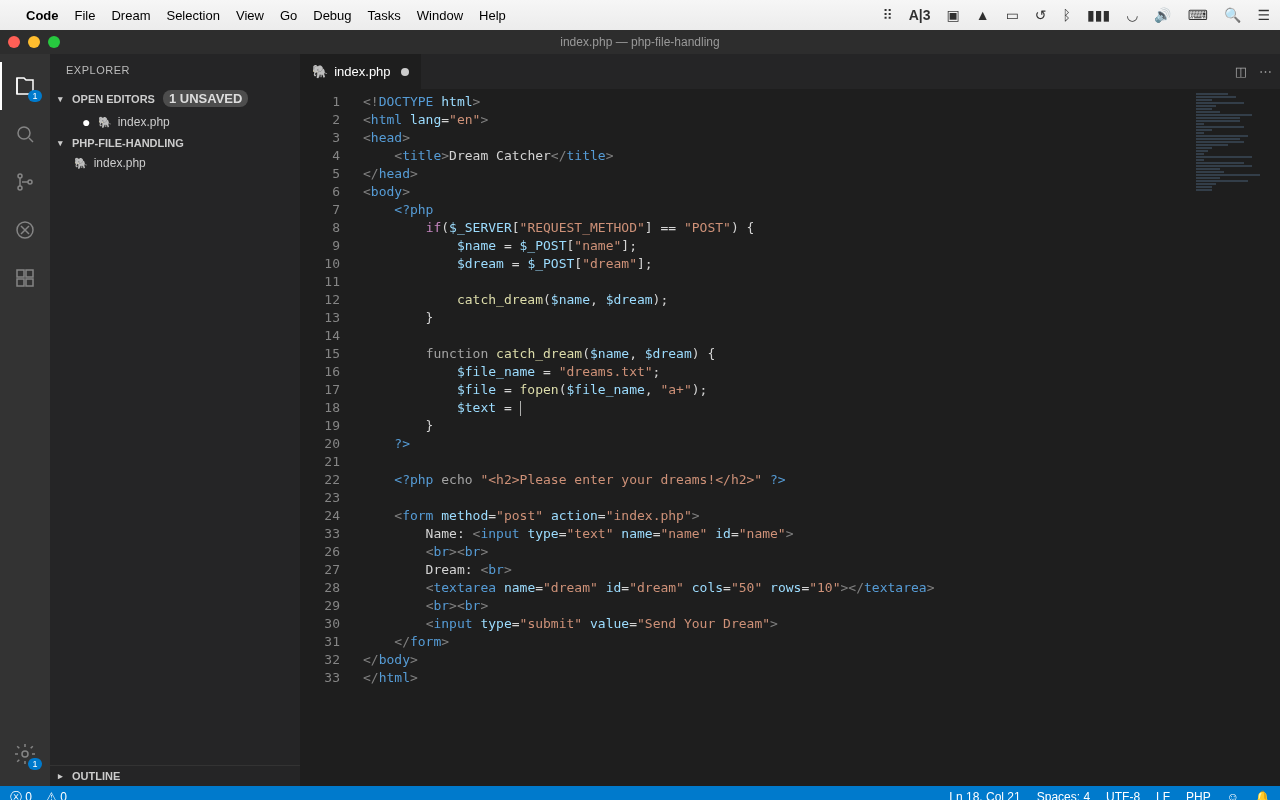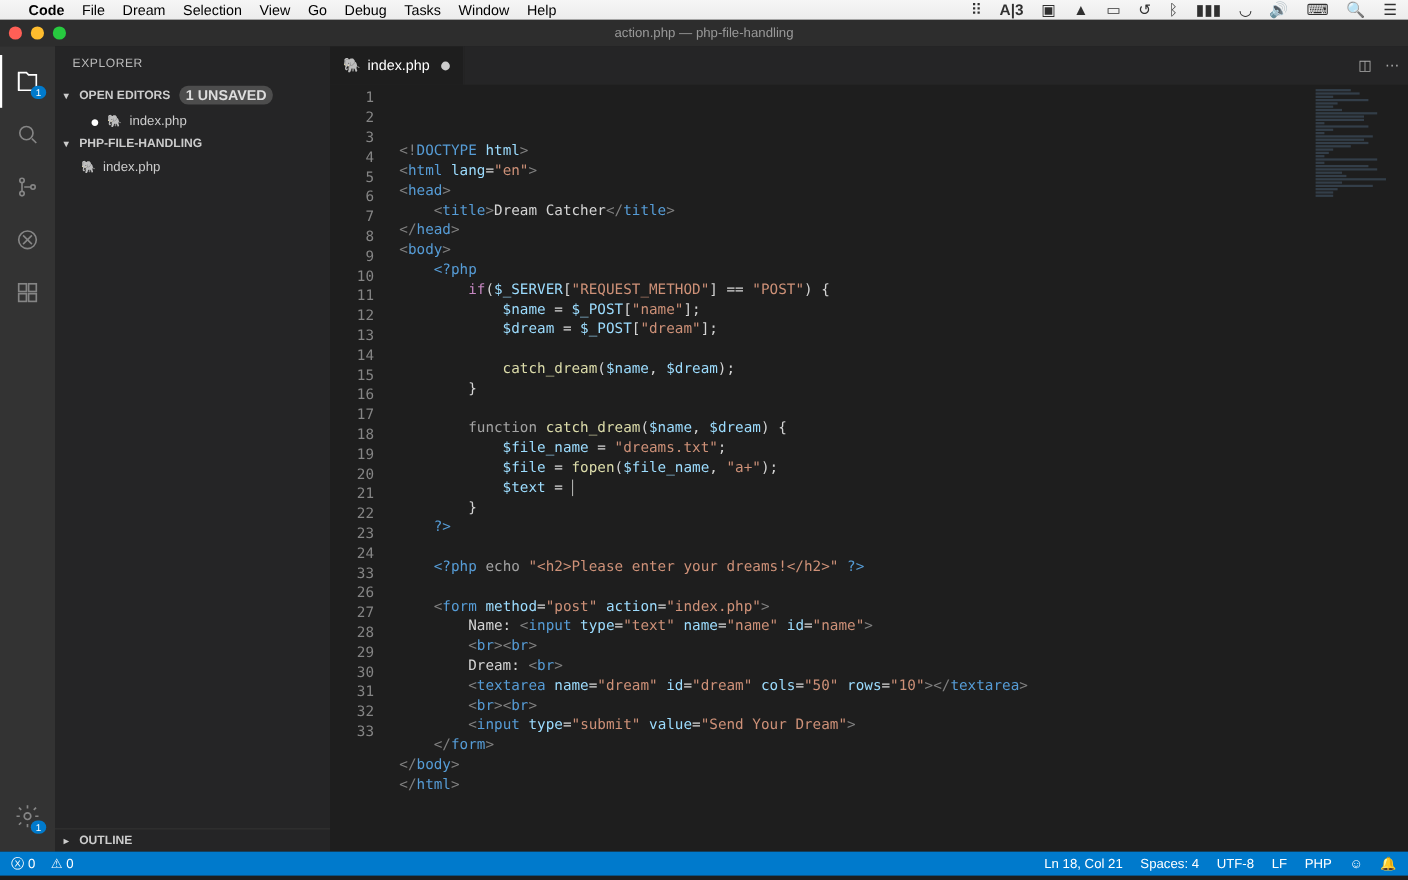--- a/index.html
+++ b/index.html
@@ -8,21 +8,21 @@
   background: #1e1e1e;
   color: #ccc;
   width: 1280px;
   height: 800px;
   overflow: hidden;
   font-size: 13px;
 }
 
 
 .mac-menubar {
-  height: 18px;
+  height: 30px;
   background: linear-gradient(#f6f6f6, #ececec);
   display: flex;
   align-items: center;
   padding: 0 10px;
   color: #000;
   font-size: 13px;
   justify-content: space-between;
   text-align: center;
 }
 .mac-menubar .left, .mac-menubar .right { display: flex; align-items: center; gap: 16px; }
@@ -81,21 +81,21 @@
 .editor { flex: 1; display: flex; flex-direction: column; background: #1e1e1e; }
 .tabs { height: 35px; background: #252526; display: flex; align-items: stretch; }
 .tab { display: flex; align-items: center; padding: 0 12px; gap: 6px; background: #1e1e1e; border-right: 1px solid #252526; font-size: 13px; color: #fff; cursor: pointer; }
 .tab .picon { color: #a074c4; }
 .tab .dirty { width: 8px; height: 8px; border-radius: 50%; background: #ccc; margin-left: 4px; }
 .tab-actions { margin-left: auto; display: flex; align-items: center; padding: 0 8px; gap: 12px; color: #aaa; }
 
 .code-area { flex: 1; display: flex; font-family: Menlo, Monaco, monospace; font-size: 13px; line-height: 18px; position: relative; }
 .gutter { width: 58px; text-align: right; color: #858585; padding: 4px 18px 0 0; user-select: none; }
 .gutter div { height: 18px; }
-.code { flex: 1; padding: 4px 0 0 5px; white-space: pre; color: #d4d4d4; margin-top: 48px; }
+.code { flex: 1; padding: 4px 0 0 5px; white-space: pre; color: #d4d4d4; }
 .code div { height: 18px; }
 .minimap { position: absolute; right: 4px; top: 4px; width: 80px; height: 100px; opacity: .35; display:flex; flex-direction:column; gap:1px;}
 .minimap .ml { height: 2px; background: #5a7a9a; }
 
 
 .t-br { color: #808080; }
 .t-tag { color: #569cd6; }
 .t-attr { color: #9cdcfe; }
 .t-str { color: #ce9178; }
 .t-kw { color: #a3a3a3; }
@@ -153,21 +153,21 @@
     <span>☰</span>
   </div>
 </div>
 
 <div class="titlebar">
   <div class="traffic">
     <div class="dot red"></div>
     <div class="dot yellow"></div>
     <div class="dot green"></div>
   </div>
-  <div class="win-title">action.php — php-file-handling</div>
+  <div class="win-title">index.php — php-file-handling</div>
 </div>
 
 <div class="main">
 
   <div class="activitybar">
     <div class="actitem active">
       <svg width="24" height="24" viewBox="0 0 24 24" fill="none" stroke="currentColor" stroke-width="1.5">
           <path d="M4 4h7l2 2h7v14H4z"></path>
           <path d="M4 4v16"></path>
         </svg>

